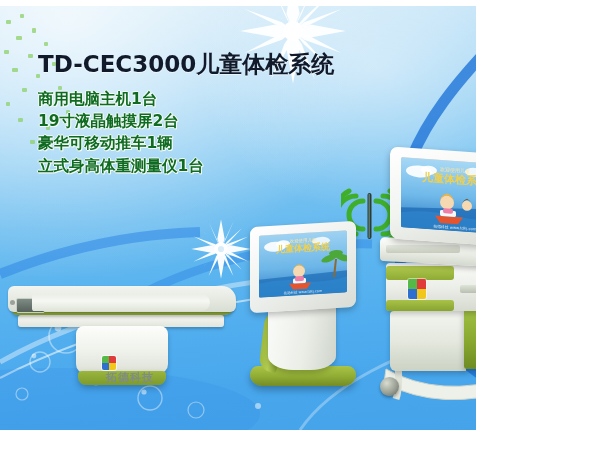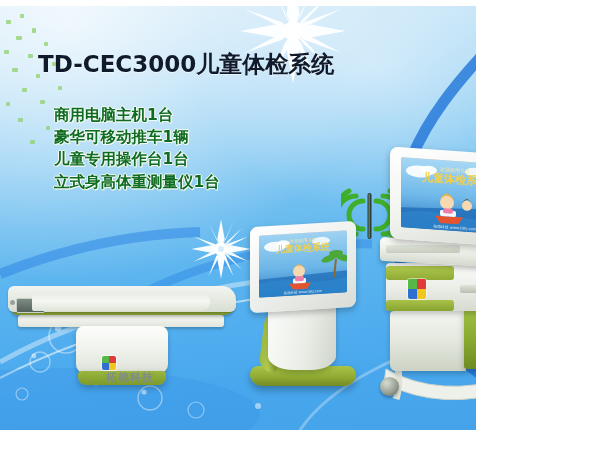--- a/index.html
+++ b/index.html
@@ -86,21 +86,21 @@
     letter-spacing: 0px;
     white-space: nowrap;
     text-shadow: 0 1px 0 rgba(255,255,255,0.55);
     font-family: "DejaVu Sans", "Liberation Sans", sans-serif;
   }
   .speclist {
     position: absolute;
     left: 38px;
     top: 82px;
     list-style: none;
-    margin: 16px;
+    margin: 0;
     padding: 0;
   }
   .speclist li {
     font-size: 15.5px;
     font-weight: bold;
     line-height: 22.2px;
     color: #0f6b22;
     white-space: nowrap;
     text-shadow:
       -1px 0 0 #f4fbf4,
@@ -517,22 +517,22 @@
         </g>
         <circle cx="50" cy="50" r="11" fill="#ffffff"></circle>
         <circle cx="50" cy="50" r="5" fill="#cfe9f7" fill-opacity="0.8"></circle>
       </svg>
     </div>
 
     <div class="title">TD-CEC3000儿童体检系统</div>
 
     <ul class="speclist">
       <li>商用电脑主机1台</li>
+      <li>19寸液晶触摸屏2台</li>
       <li>豪华可移动推车1辆</li>
-      <li>儿童专用操作台1台</li>
       <li>立式身高体重测量仪1台</li>
     </ul>
 
     <div id="wifi-icon">
       <svg width="58" height="66" viewBox="0 0 58 66">
         <rect x="26.5" y="16" width="4" height="46" rx="2" fill="#2a3c34"></rect>
         <rect x="27.5" y="17" width="1.4" height="44" fill="#6f8f80" opacity=".8"></rect>
         <g fill="none" stroke="#3fae2a" stroke-linecap="round">
           <path d="M22 24 A 11 11 0 0 0 22 52" stroke-width="5"></path>
           <path d="M15 19 A 19 19 0 0 0 15 57" stroke-width="5"></path>

